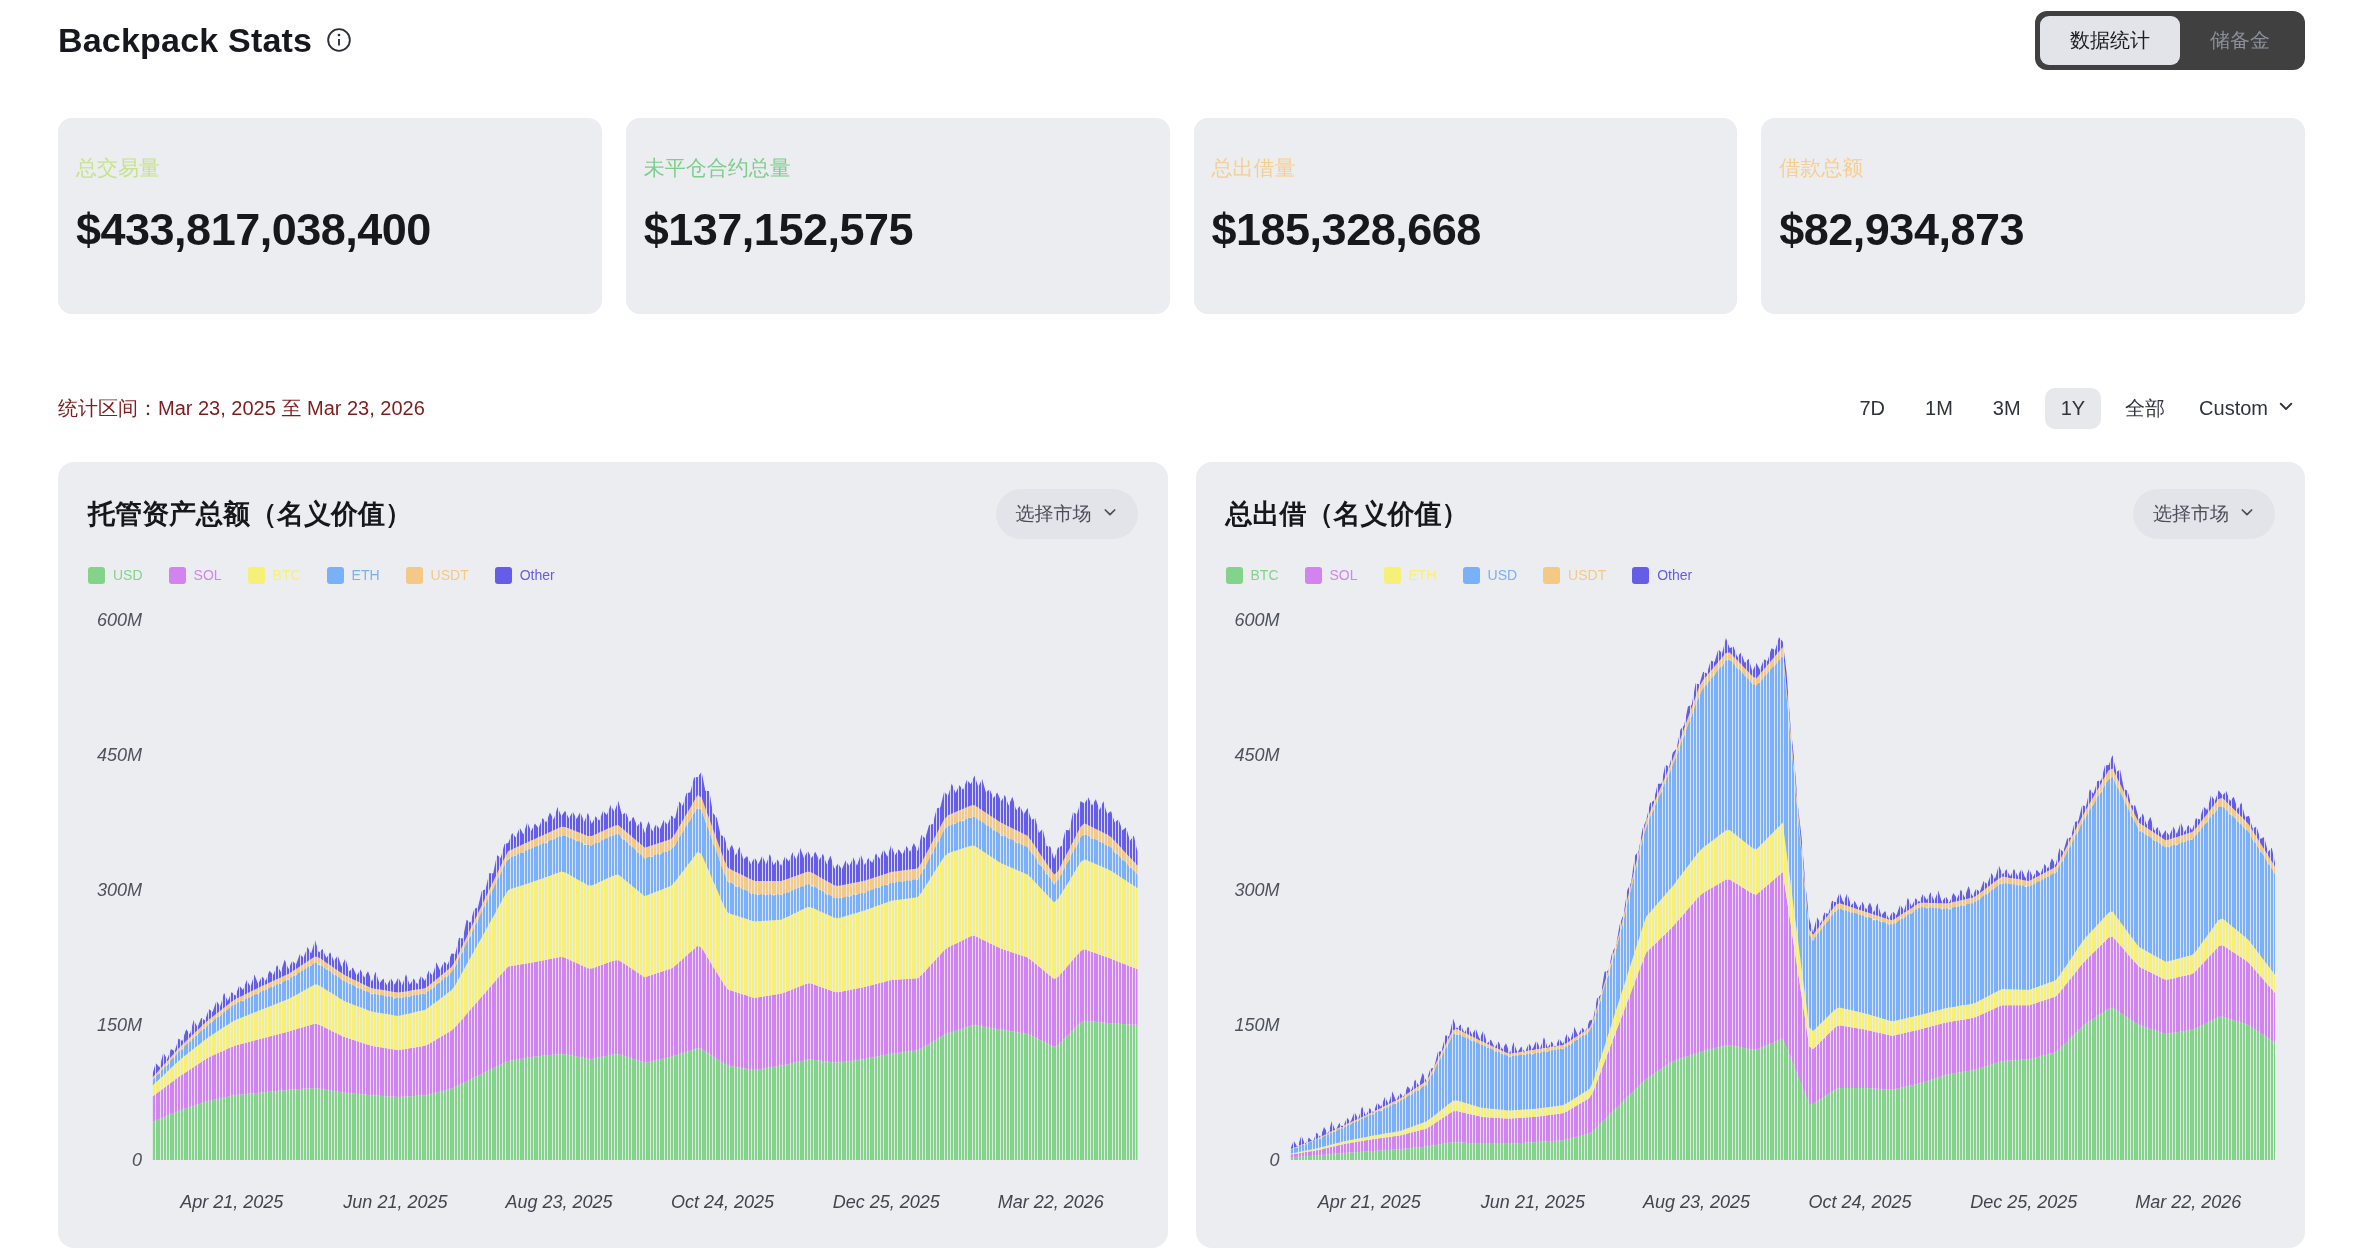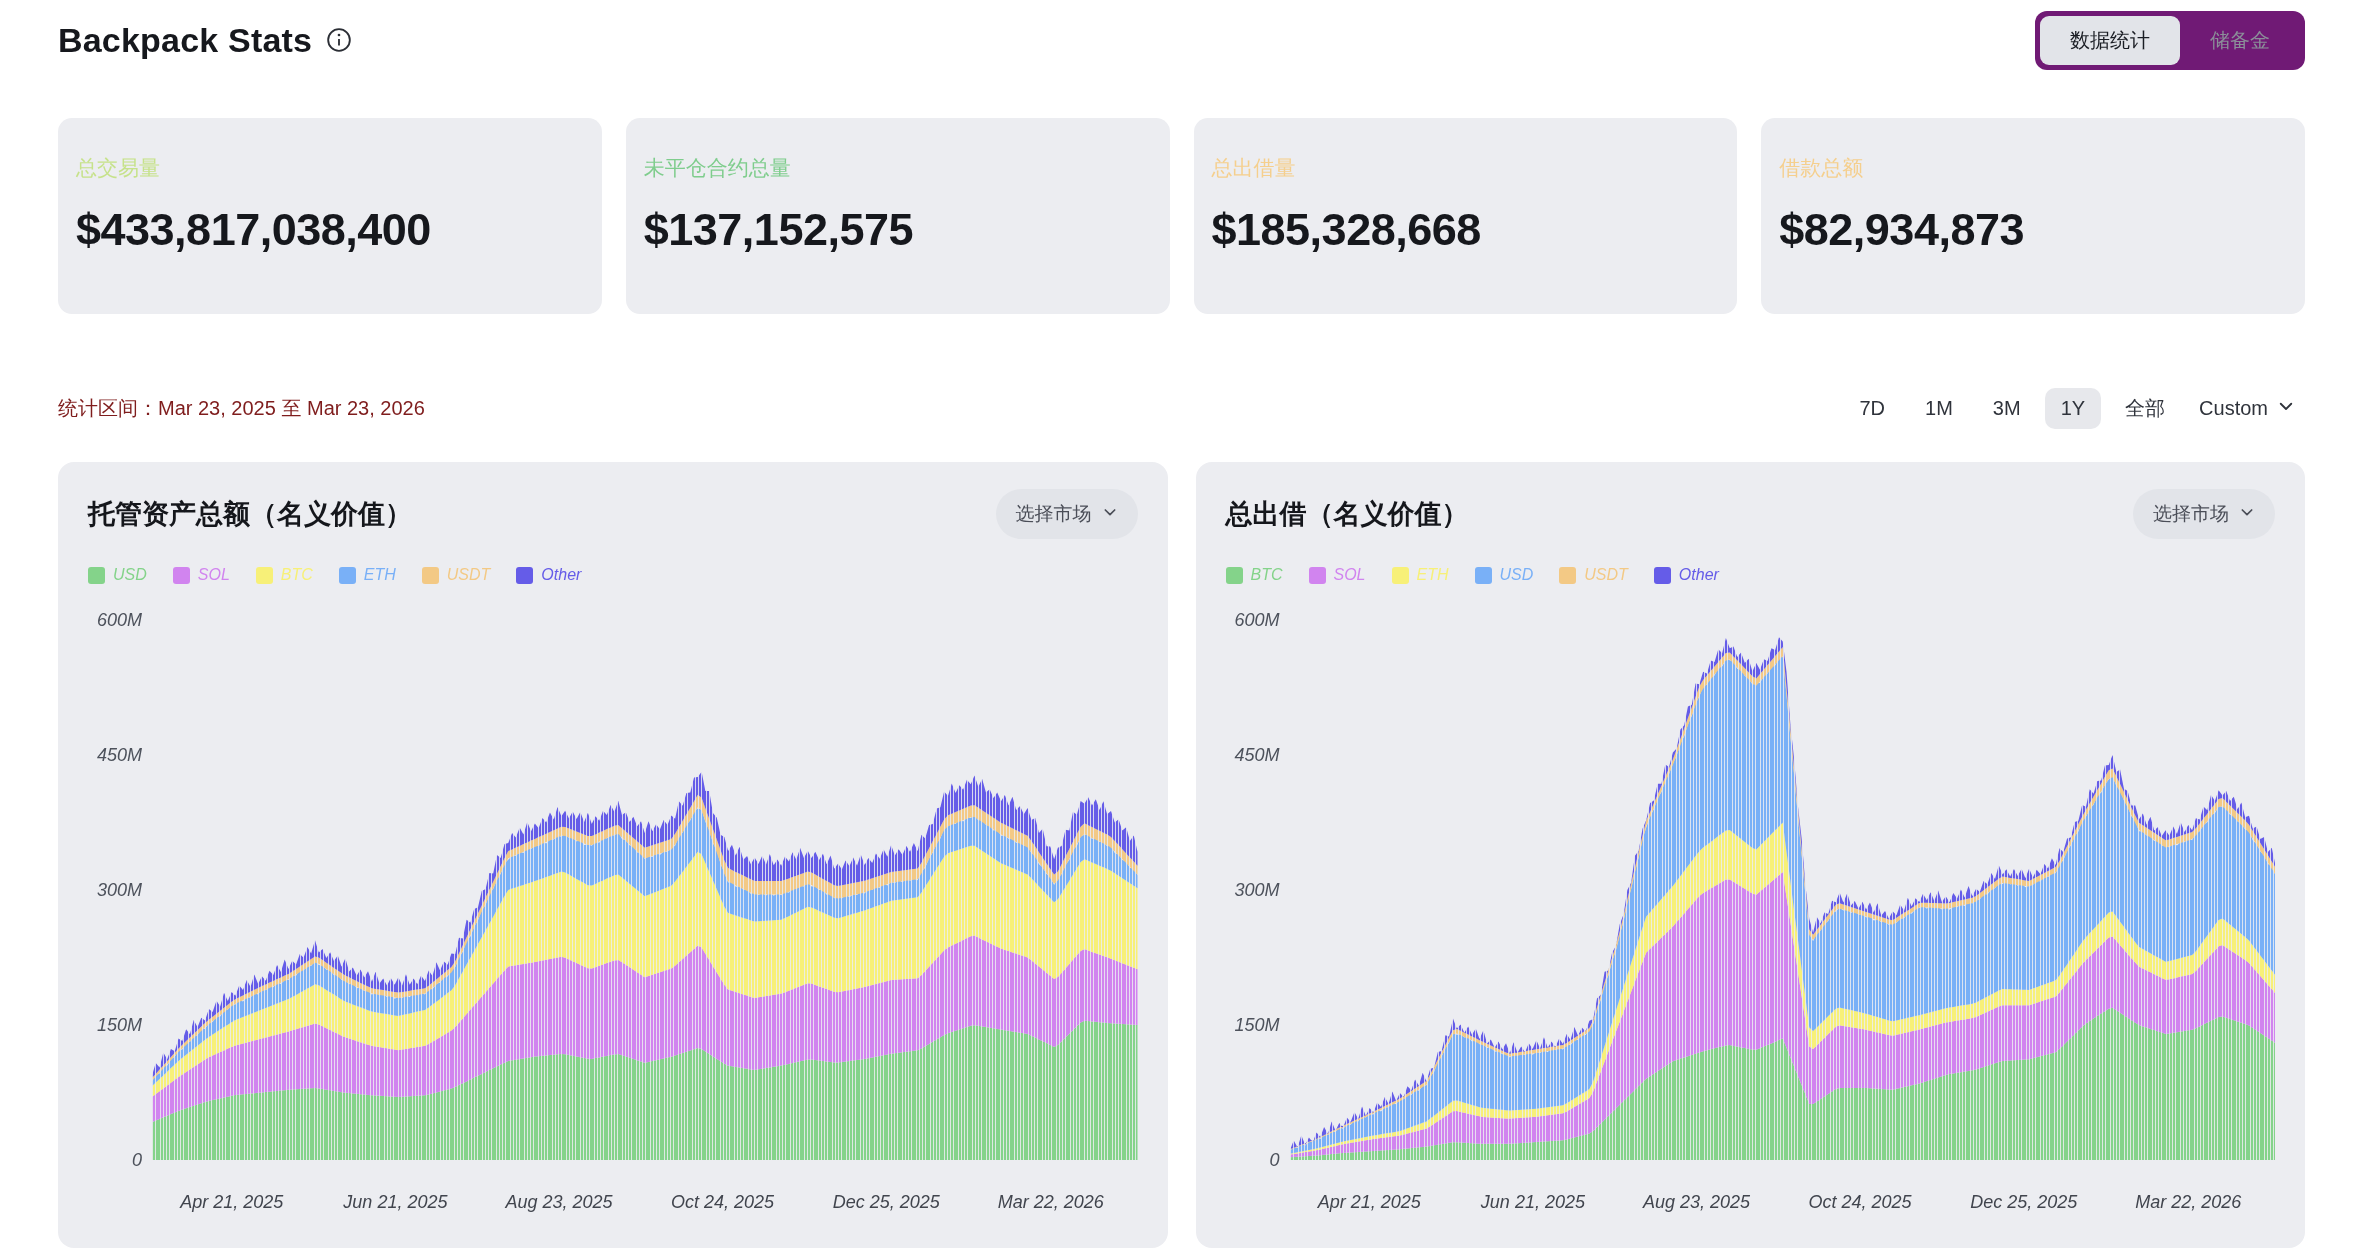--- a/index.html
+++ b/index.html
@@ -5,21 +5,21 @@
   * { margin:0; padding:0; box-sizing:border-box; }
   html,body { width:2363px; height:1255px; overflow:hidden; background:#ffffff;
     font-family:"Liberation Sans","DejaVu Sans",sans-serif; }
   .page { width:2363px; height:1255px; padding:14px 58px 0 58px; }
 
   
   .hdr { display:flex; justify-content:space-between; align-items:center; height:52px; }
   .hdr-left { display:flex; align-items:center; gap:14px; }
   .hdr-left h1 { font-size:34px; font-weight:700; color:#16181d; letter-spacing:.2px; }
   .info-ic { width:26px; height:26px; display:inline-flex; align-items:center; justify-content:center; cursor:pointer; }
-  .seg { background:#701a75; border-radius:12px; padding:5px; display:flex; }
+  .seg { background:#404040; border-radius:12px; padding:5px; display:flex; }
   .seg-btn { border:none; font-family:inherit; font-size:20px; padding:11px 30px; border-radius:9px;
     background:transparent; color:#8b8f99; cursor:pointer; }
   .seg-btn.active { background:#e2e4e9; color:#1a1d24; font-weight:500; }
 
   
   .stats { display:flex; gap:24px; margin-top:52px; }
   .stat-card { flex:1; background:#ecedf1; border-radius:14px; height:196px; padding:30px 18px; }
   .stat-label { font-size:21px; font-weight:500; margin-top:6px; }
   .stat-value { font-size:45px; font-weight:700; color:#16181d; margin-top:22px; letter-spacing:-.5px; }
 
@@ -36,21 +36,21 @@
   
   .charts { display:flex; gap:28px; margin-top:34px; }
   .chart-card { flex:1; background:#ecedf1; border-radius:16px; height:786px; padding:26px 30px; }
   .chart-head { display:flex; justify-content:space-between; align-items:center; height:52px; }
   .chart-title { font-size:27px; font-weight:700; color:#15171c; }
   .market-btn { display:inline-flex; align-items:center; gap:10px; border:none; background:#e2e4e9;
     border-radius:999px; font-family:inherit; font-size:19px; color:#4b4e58; padding:12px 20px; cursor:pointer; }
   .legend { display:flex; gap:26px; margin-top:24px; height:22px; align-items:center; }
   .legend-item { display:flex; align-items:center; gap:8px; cursor:pointer; }
   .swatch { width:17px; height:17px; border-radius:3px; display:inline-block; }
-  .legend-label { font-size:16px; font-weight:500;font-style:italic; }
+  .legend-label { font-size:14px; font-weight:500; }
 
   .plot-row { display:flex; margin-top:34px;font-style:italic; }
   .y-axis { width:64px; position:relative; height:540px; }
   .ytick { position:absolute; right:10px; transform:translateY(-50%); font-size:18px; color:#4d525c; }
   .plot { flex:1; position:relative; height:540px; }
   .plot svg { position:absolute; inset:0; width:100%; height:100%; display:block; }
   .stripes { position:absolute; inset:0; pointer-events:none;
     background:repeating-linear-gradient(to right, rgba(236,237,241,.85) 0px, rgba(236,237,241,.85) .8px, rgba(236,237,241,0) .8px, rgba(236,237,241,0) 2.8px); }
   .x-axis { position:absolute; top:100%; left:0; right:0; height:42px; }
   .xtick { position:absolute; top:32px; transform:translateX(-50%); font-size:18px; color:#41454e; white-space:nowrap; }

